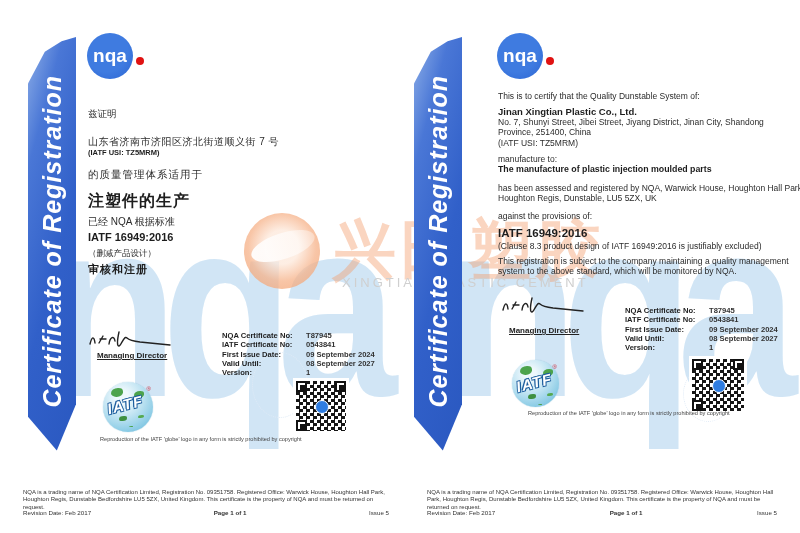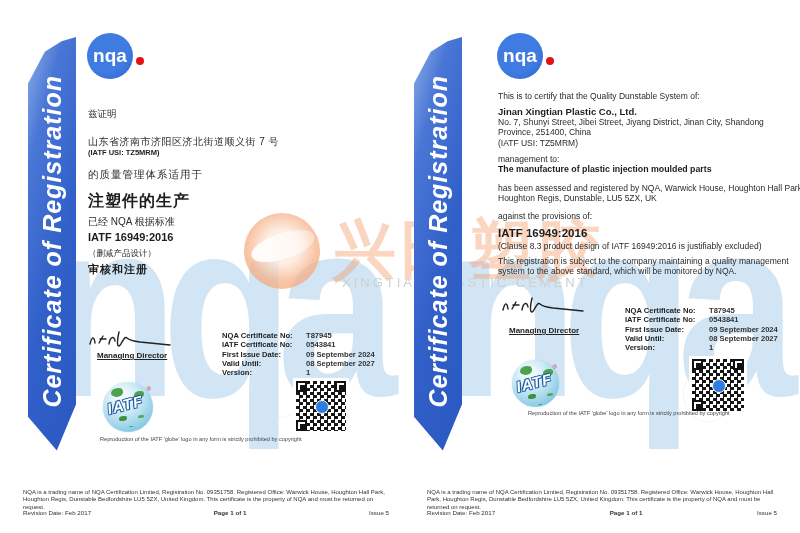--- a/index.html
+++ b/index.html
@@ -232,21 +232,21 @@
 
     <div class="logo">
       <span class="logo-text">nqa</span>
     </div>
     <span class="logo-dot"></span>
 
     <div class="tl r-certify">This is to certify that the Quality Dunstable System of:</div>
     <div class="tl b r-company">Jinan Xingtian Plastic Co., Ltd.</div>
     <div class="tl r-address">No. 7, Shunyi Street, Jibei Street, Jiyang District, Jinan City, Shandong Province, 251400, China</div>
     <div class="tl r-usi">(IATF USI: TZ5MRM)</div>
-    <div class="tl r-applicable">management to:</div>
+    <div class="tl r-applicable">manufacture to:</div>
     <div class="tl b r-scope">The manufacture of plastic injection moulded parts</div>
     <div class="tl r-assessed">has been assessed and registered by NQA, Warwick House, Houghton Hall Park, Houghton Regis, Dunstable, LU5 5ZX, UK</div>
     <div class="tl r-against">against the provisions of:</div>
     <div class="tl b r-standard">IATF 16949:2016</div>
     <div class="tl r-clause">(Clause 8.3 product design of IATF 16949:2016 is justifiably excluded)</div>
     <div class="tl r-condition">This registration is subject to the company maintaining a quality management system to the above standard, which will be monitored by NQA.</div>
 
     <div class="sig">
       <svg width="88" height="24" viewBox="0 0 88 24">
         <path d="M4 16 C6 8 8 8 9 15 M13 15 l4 -7 M14 11 l6 0 M23 16 c1 -7 5 -9 6 -3

